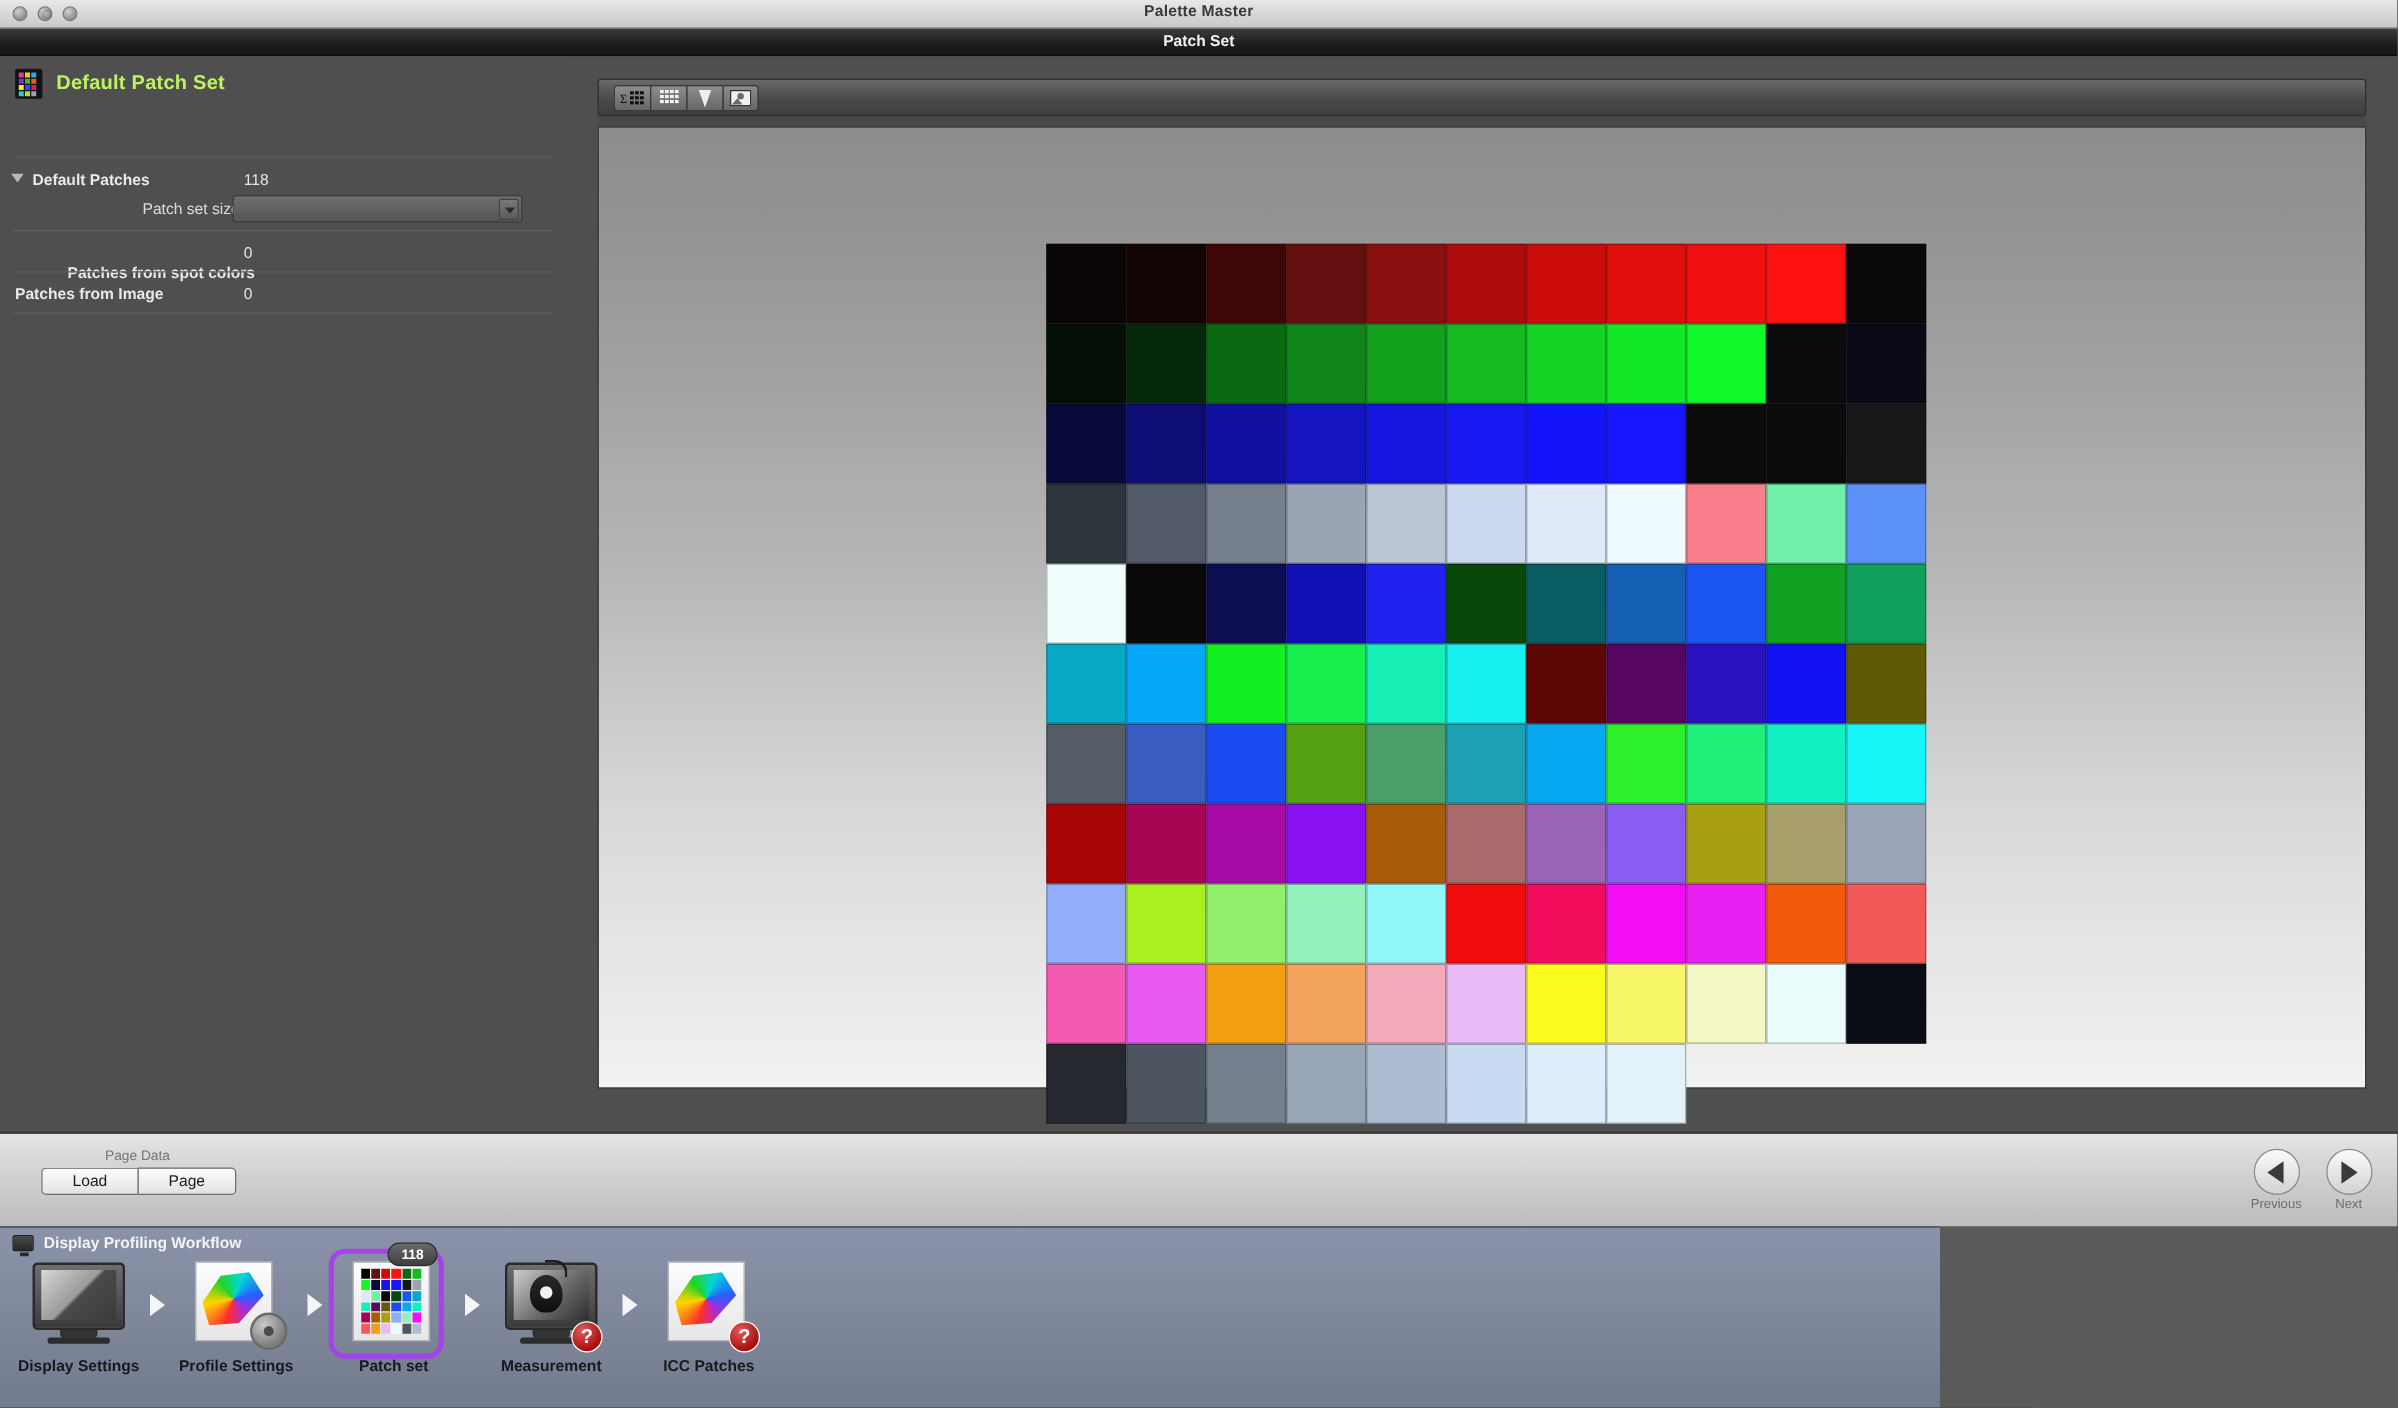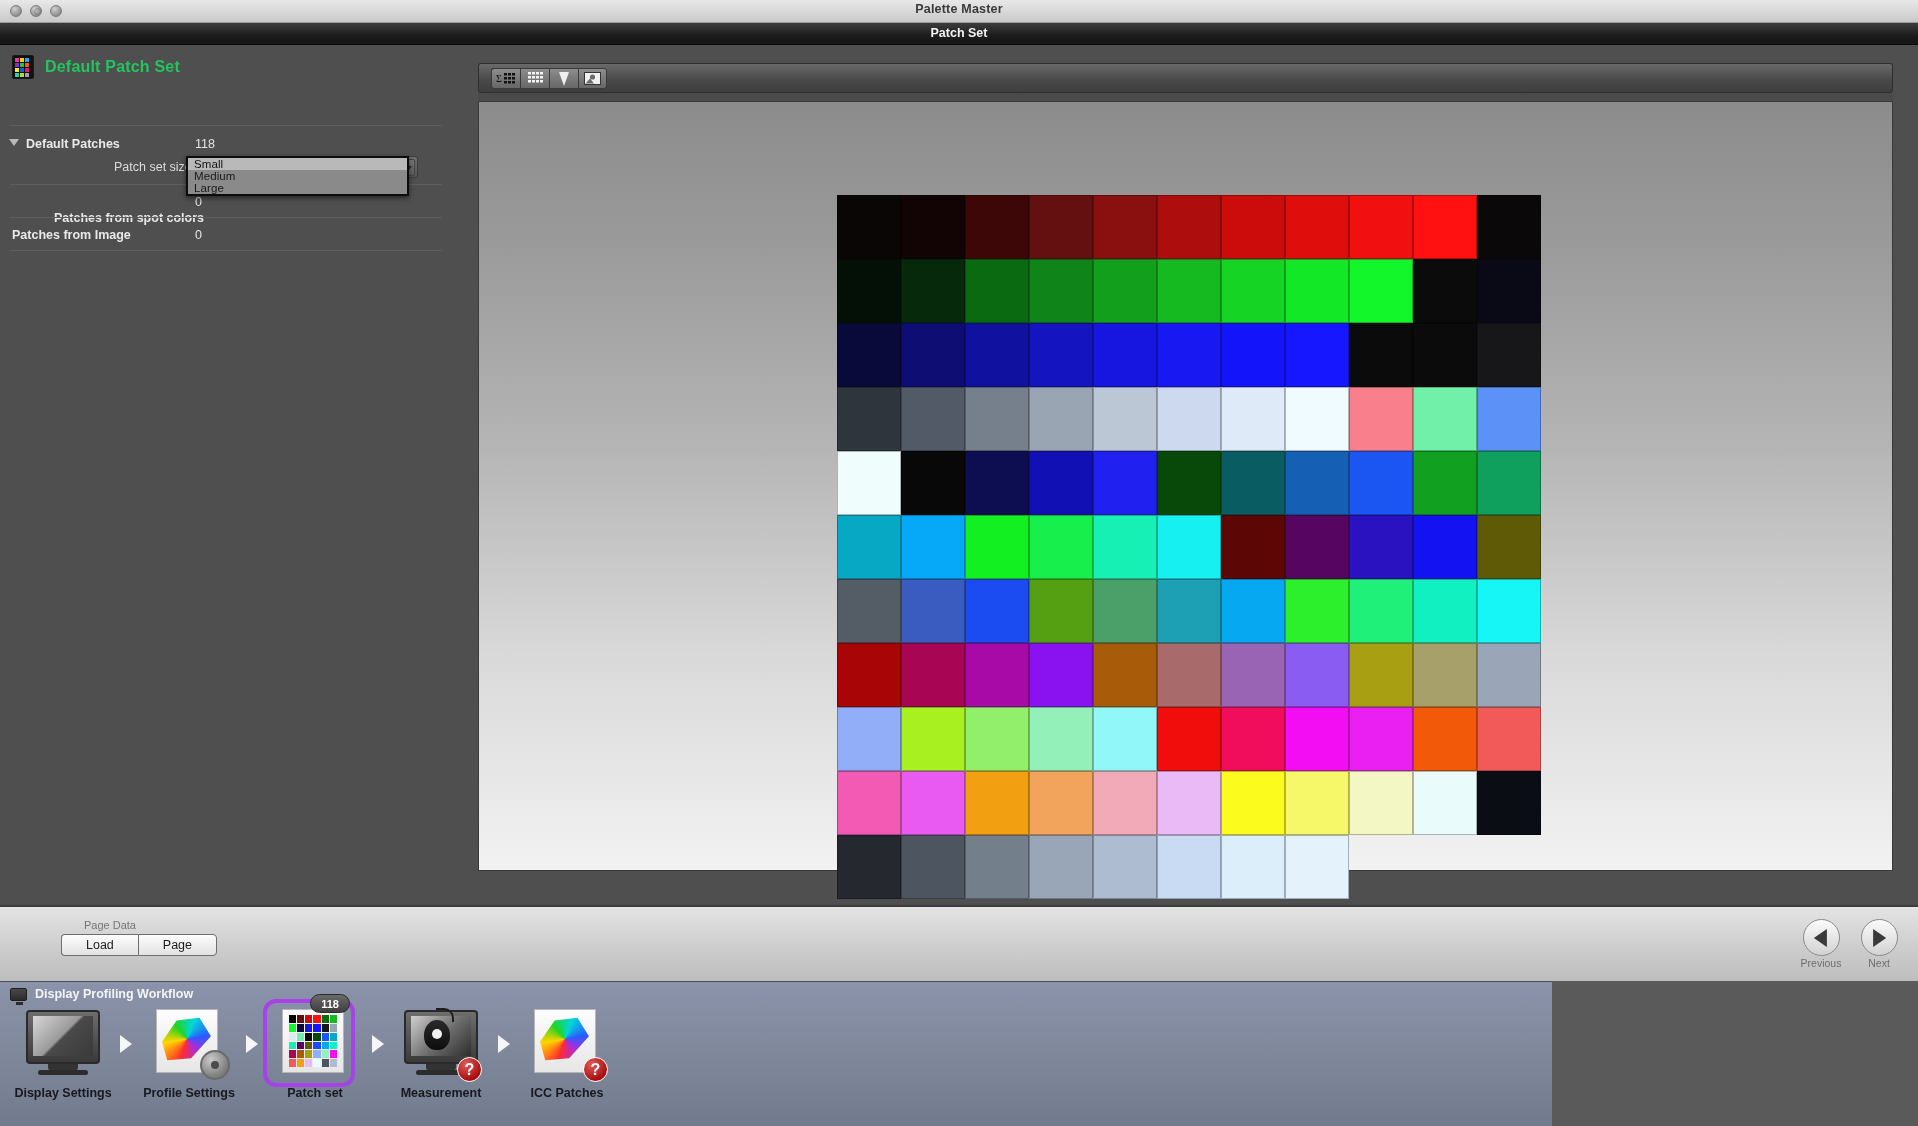--- a/index.html
+++ b/index.html
@@ -50,21 +50,21 @@
     background:#4f4f4f;
   }
   .panel-head{
     position:absolute; left:12px; top:10px; display:flex; align-items:center; gap:11px;
   }
   .ps-badge{
     width:22px;height:24px;border-radius:2px;
     background:#111; border:1px solid #1a1a1a; position:relative; overflow:hidden;
   }
   .ps-badge i{ position:absolute; display:block; }
-  .panel-head-title{ font-size:16px; color:#22c55e; font-weight:bold; letter-spacing:.2px;}
+  .panel-head-title{ font-size:16px; color:#bef264; font-weight:bold; letter-spacing:.2px;}
 
   .rowline{ position:absolute; left:10px; width:432px; height:1px; background:#5e5e5e; }
   .prow{ position:absolute; left:0; width:452px; height:24px; }
   .prow .lbl{ position:absolute; font-size:12.5px; color:#e9e9e9; }
   .prow .val{ position:absolute; left:195px; font-size:12.5px; color:#e4e4e4; }
   .prow .lbl.bold{ font-weight:bold; }
   .disclosure{
     position:absolute; left:9px; top:6px; width:0;height:0;
     border-left:5px solid transparent; border-right:5px solid transparent;
     border-top:7px solid #b8b8b8;
@@ -130,21 +130,21 @@
 
   
   .footer{
     position:absolute; left:0; top:905px; width:1918px; height:76px;
     background:linear-gradient(#e4e4e4,#cfcfcf 50%,#bdbdbd);
     border-top:2px solid #3d3d3d;
   }
   .pagedata-lbl{
     position:absolute; left:84px; top:12px; font-size:11px; color:#757575;
   }
-  .btn-pair{ position:absolute; left:33px; top:27px; display:flex;margin-left:28px; }
+  .btn-pair{ position:absolute; left:33px; top:27px; display:flex; }
   .gbtn{
     height:22px; padding:0 24px; line-height:21px; font-size:12.5px; color:#1c1c1c;
     background:linear-gradient(#fdfdfd,#e2e2e2);
     border:1px solid #6e6e6e;
   }
   .gbtn.first{ border-radius:4px 0 0 4px; border-right:none; }
   .gbtn.last{ border-radius:0 4px 4px 0; }
 
   .nav-grp{ position:absolute; right:16px; top:12px; display:flex; gap:12px; }
   .nav-item{ width:46px; text-align:center; }
@@ -303,25 +303,20 @@
         <div class="lbl bold" style="left:26px; top:4px;">Default Patches</div>
         <div class="val" style="top:4px;">118</div>
       </div>
 
       <div class="sublbl" style="left:114px; top:115px;">Patch set size</div>
 
       <div class="combo">
         <div class="arrowbox"></div>
       </div>
 
-      <div class="dropdown">
-        <div class="dd-item sel">Small</div>
-        <div class="dd-item">Medium</div>
-        <div class="dd-item">Large</div>
-      </div>
 
       <div class="rowline" style="top:139px;"></div>
 
       <div class="prow" style="top:146px;">
         <div class="lbl bold" style="left:12px; top:20px;padding-left:42px;">Patches from spot colors</div>
         <div class="val" style="top:4px;">0</div>
       </div>
 
       <div class="rowline" style="top:172px;"></div>
 

